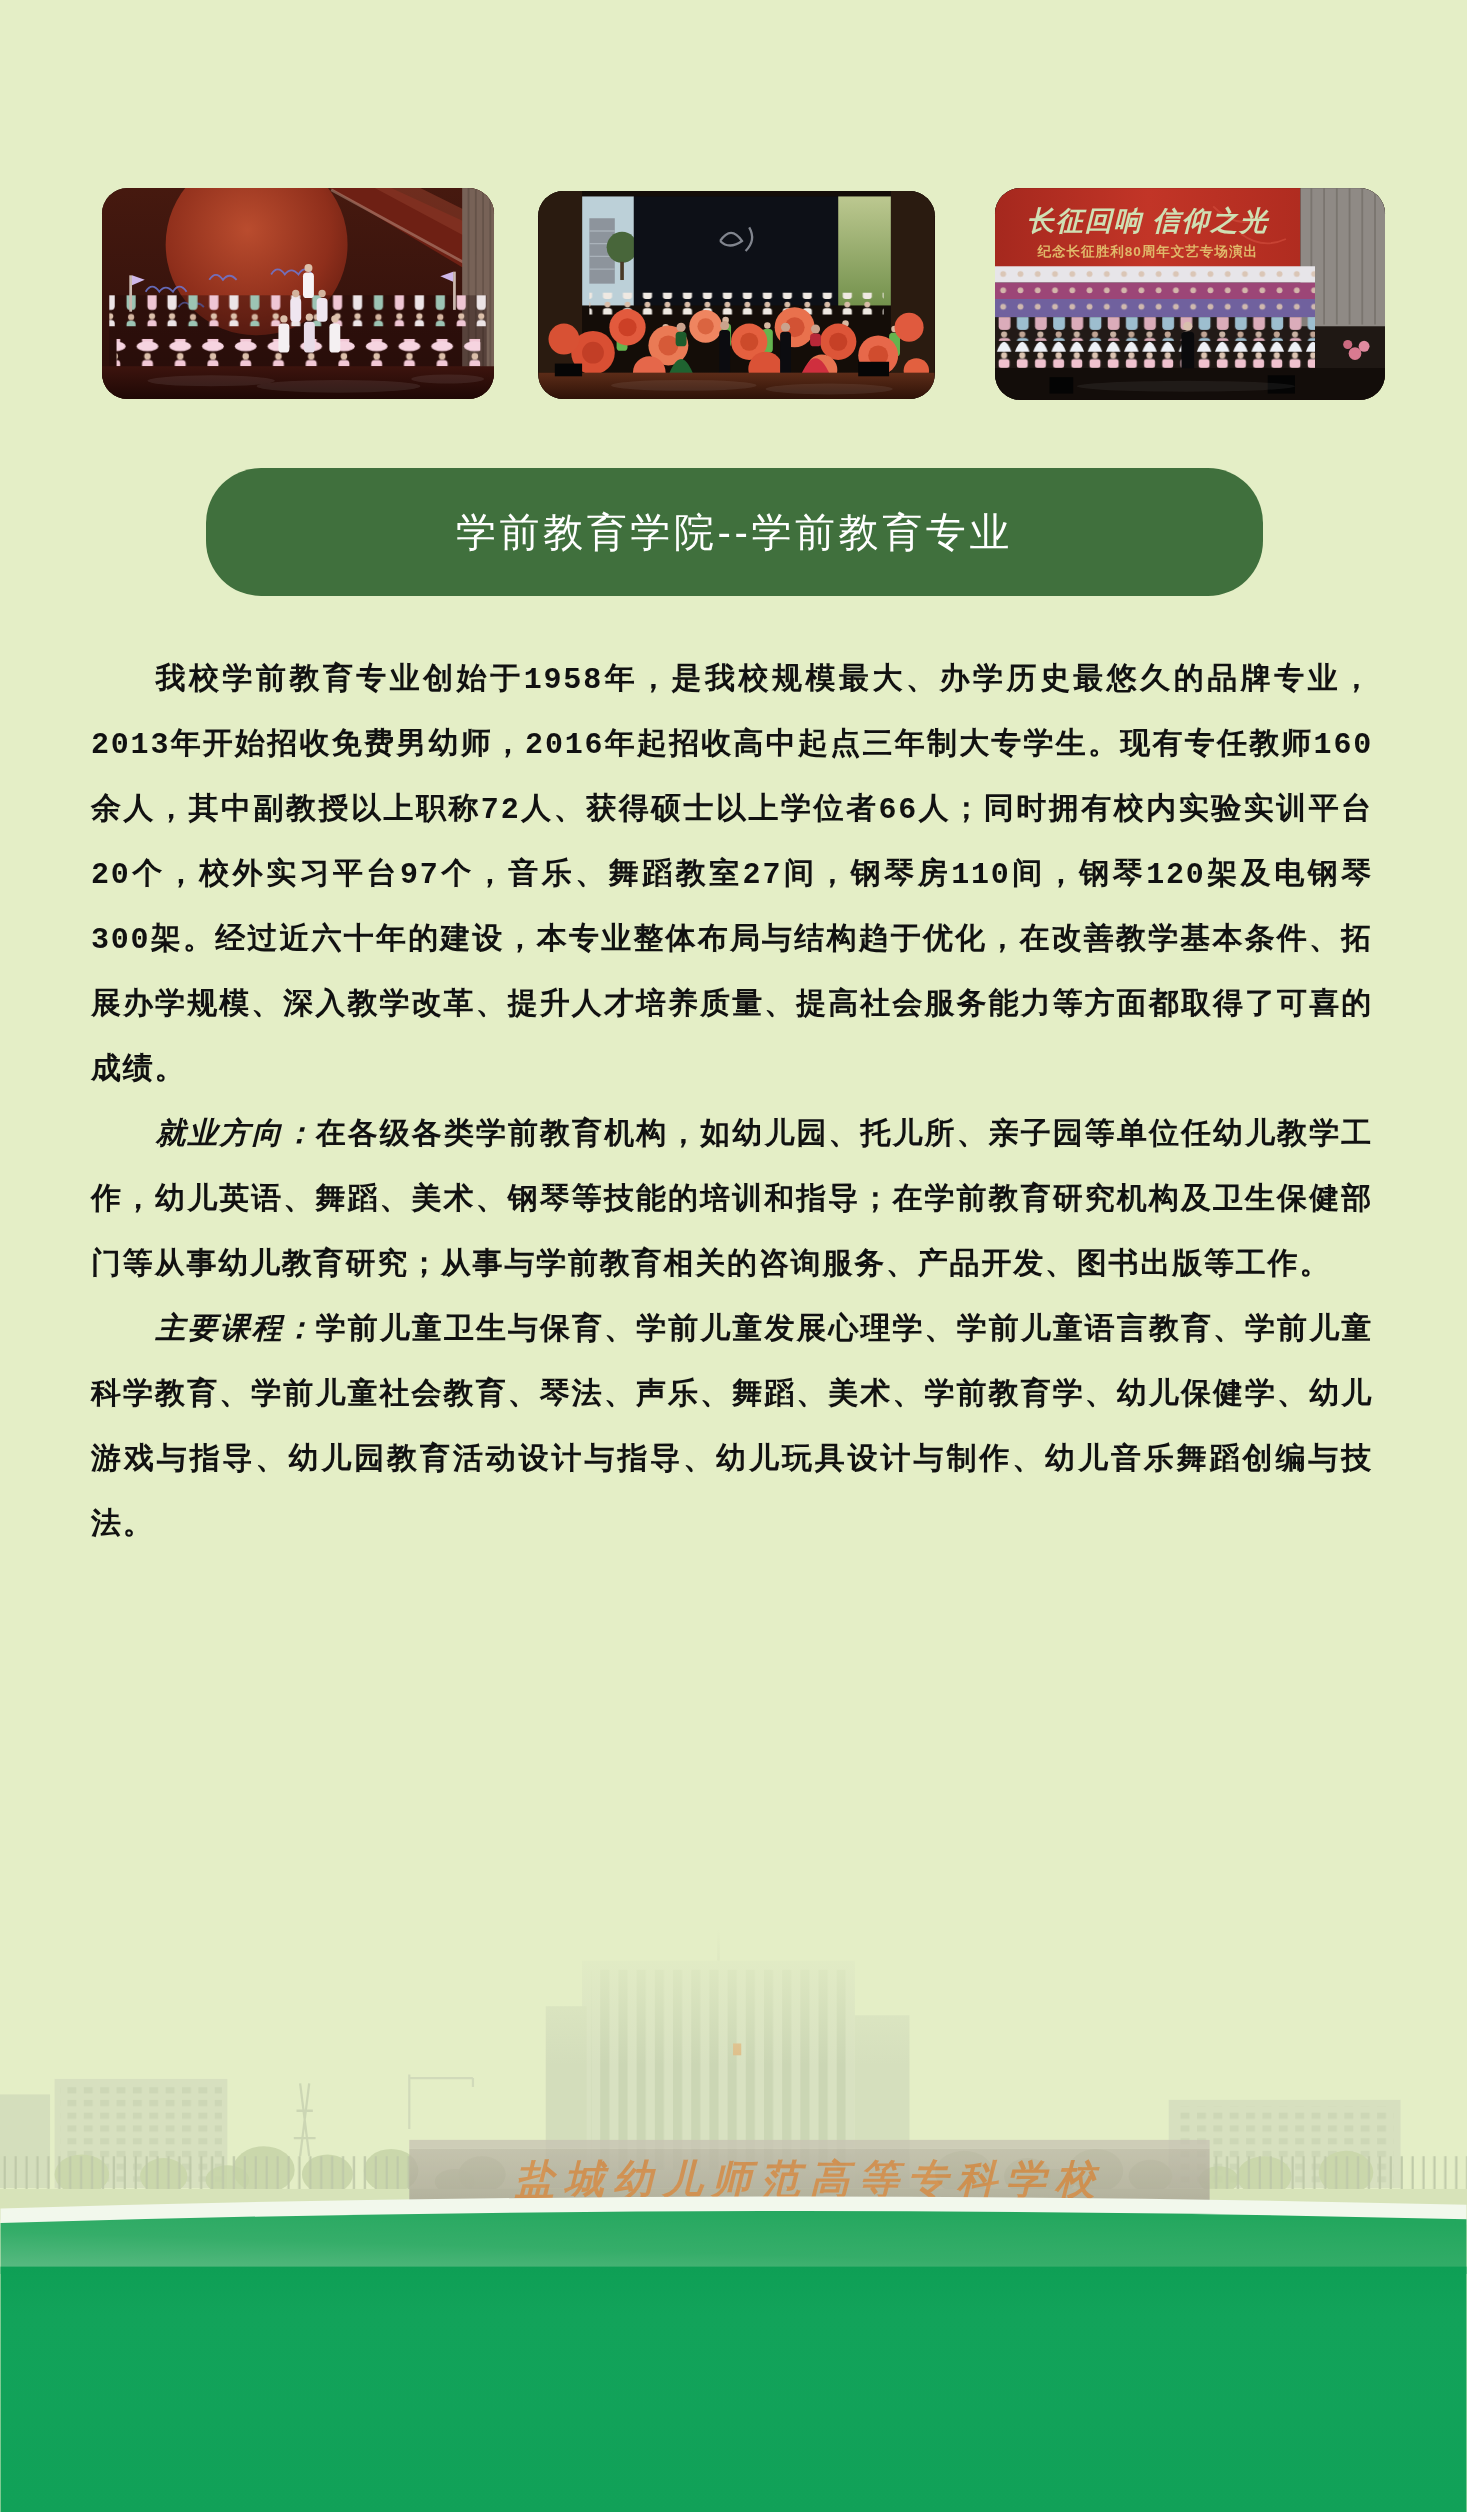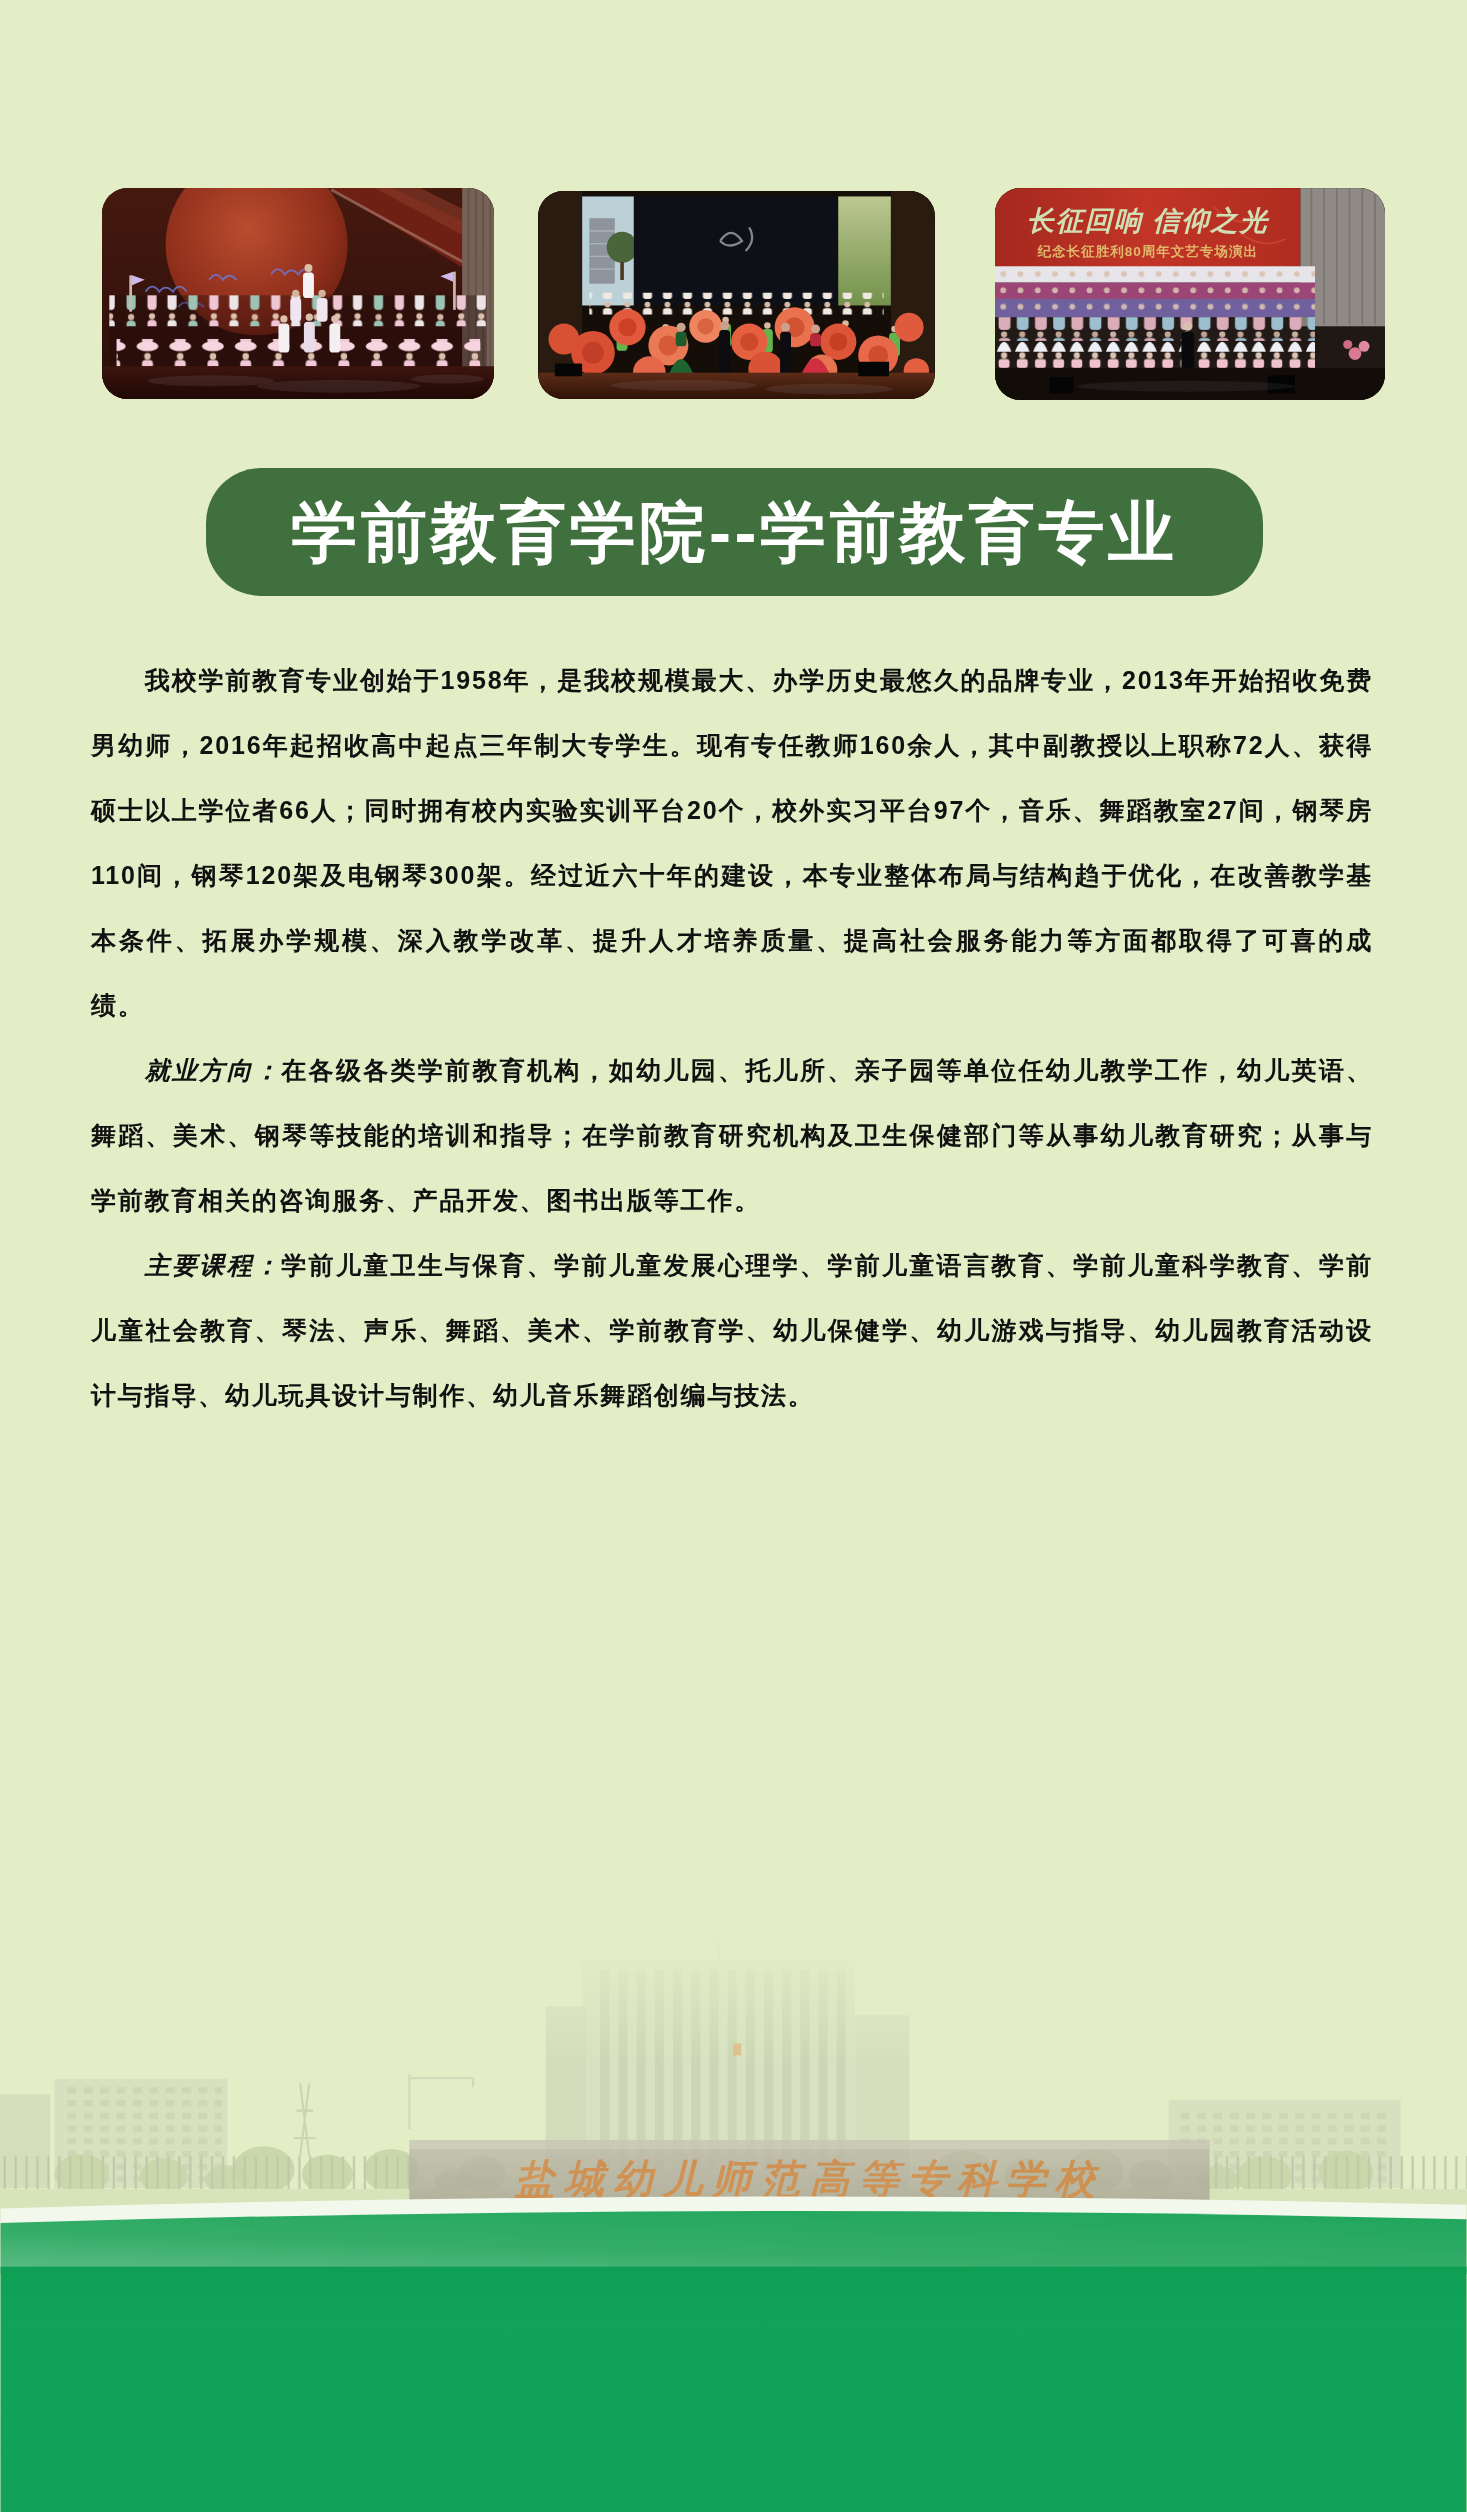--- a/index.html
+++ b/index.html
@@ -21,28 +21,28 @@
   .photo.p2{left:538px;top:191px;width:397px;height:208px;}
   .photo.p3{left:995px;width:390px;height:212px;}
   .title-banner{
     position:absolute;left:206px;top:468px;width:1057px;height:128px;
     background:var(--banner_bg,#40703d);
     border-radius:55px;
     display:flex;align-items:center;justify-content:center;
   }
   .title-banner h1{
     margin:8px;color:var(--banner_text,#ffffff);
-    font-size:66px;font-weight:700;letter-spacing:3.6px;line-height:1;
+    font-size:40px;font-weight:400;letter-spacing:3.6px;line-height:1;
     white-space:nowrap;
   }
   .body-text{
     position:absolute;left:91px;top:648px;width:1282px;
     color:var(--body_text,#111111);
-    font-size:25px;line-height:65px;font-weight:700;
-    text-align:justify;letter-spacing:1.8px;
+    font-size:30px;line-height:65px;font-weight:700;
+    text-align:justify;letter-spacing:1.8px;font-family:Liberation Mono, monospace;
   }
   .body-text p{margin:0;text-indent:2.15em;}
   .body-text .lbl{font-style:italic;}
   .campus,.bands{position:absolute;left:0;display:block;}
   .campus{top:1856px;width:1467px;height:364px;}
   .bands{top:2183px;width:1467px;height:329px;}
 </style>
 </head>
 <body>
 

